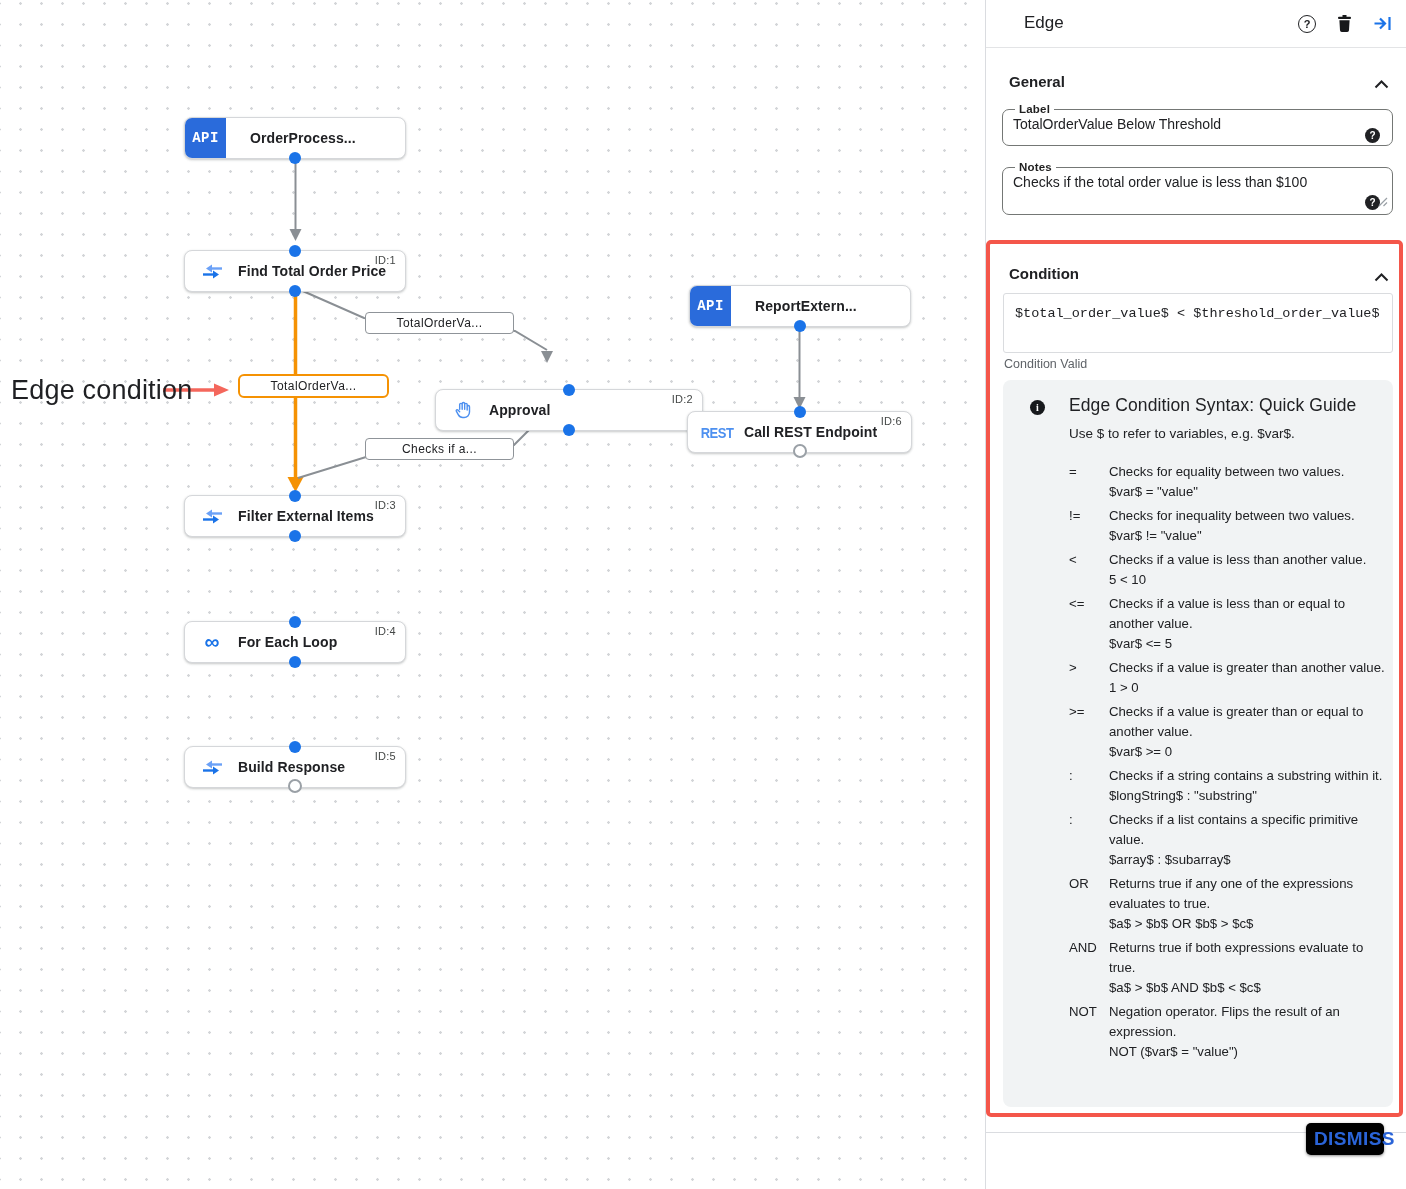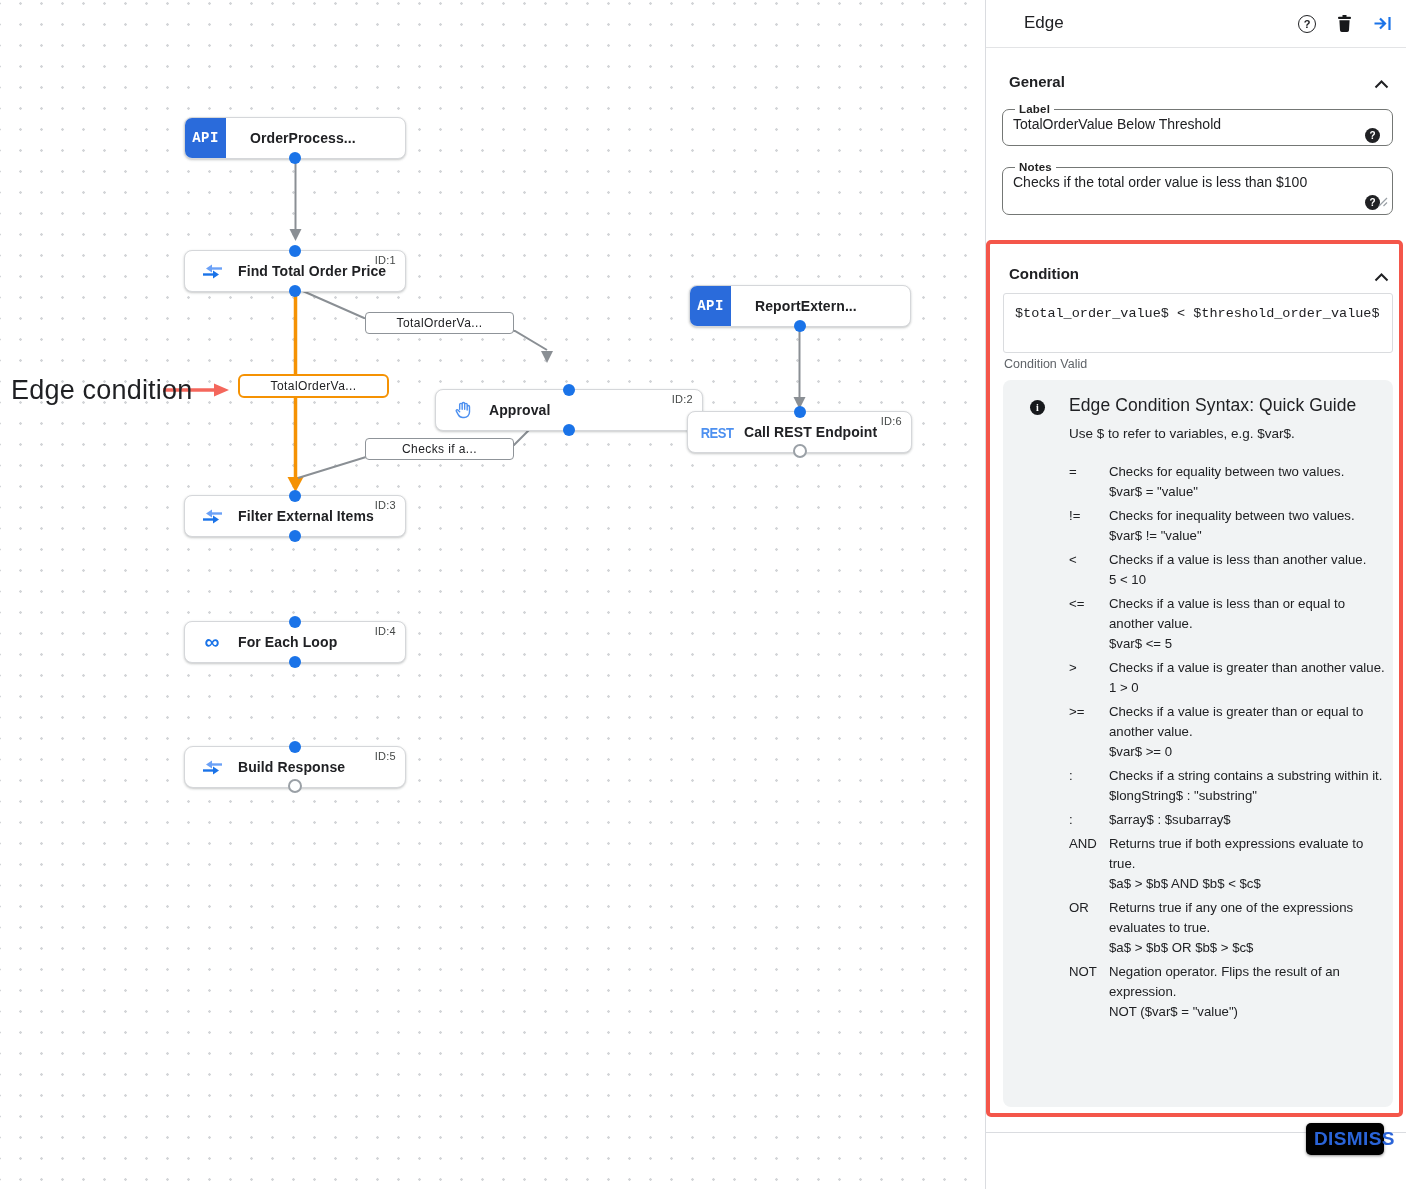--- a/index.html
+++ b/index.html
@@ -323,35 +323,36 @@
       <div class="g-row">
         <div class="g-op">:</div>
         <div class="g-desc">
             <div>Checks if a string contains a substring within it.</div>
             <div>$longString$ : "substring"</div>
           </div>
       </div>
       <div class="g-row">
         <div class="g-op">:</div>
         <div class="g-desc">
+            <div>Checks if a list contains a specific primitive value.</div>
             <div>$array$ : $subarray$</div>
+          </div>
+      </div>
+      <div class="g-row">
+        <div class="g-op">OR</div>
+        <div class="g-desc">
+            <div>Returns true if any one of the expressions evaluates to true.</div>
+            <div>$a$ &gt; $b$ OR $b$ &gt; $c$</div>
           </div>
       </div>
       <div class="g-row">
         <div class="g-op">AND</div>
         <div class="g-desc">
             <div>Returns true if both expressions evaluate to true.</div>
             <div>$a$ &gt; $b$ AND $b$ &lt; $c$</div>
-          </div>
-      </div>
-      <div class="g-row">
-        <div class="g-op">OR</div>
-        <div class="g-desc">
-            <div>Returns true if any one of the expressions evaluates to true.</div>
-            <div>$a$ &gt; $b$ OR $b$ &gt; $c$</div>
           </div>
       </div>
       <div class="g-row">
         <div class="g-op">NOT</div>
         <div class="g-desc">
             <div>Negation operator. Flips the result of an expression.</div>
             <div>NOT ($var$ = "value")</div>
           </div>
       </div>
     </div>

